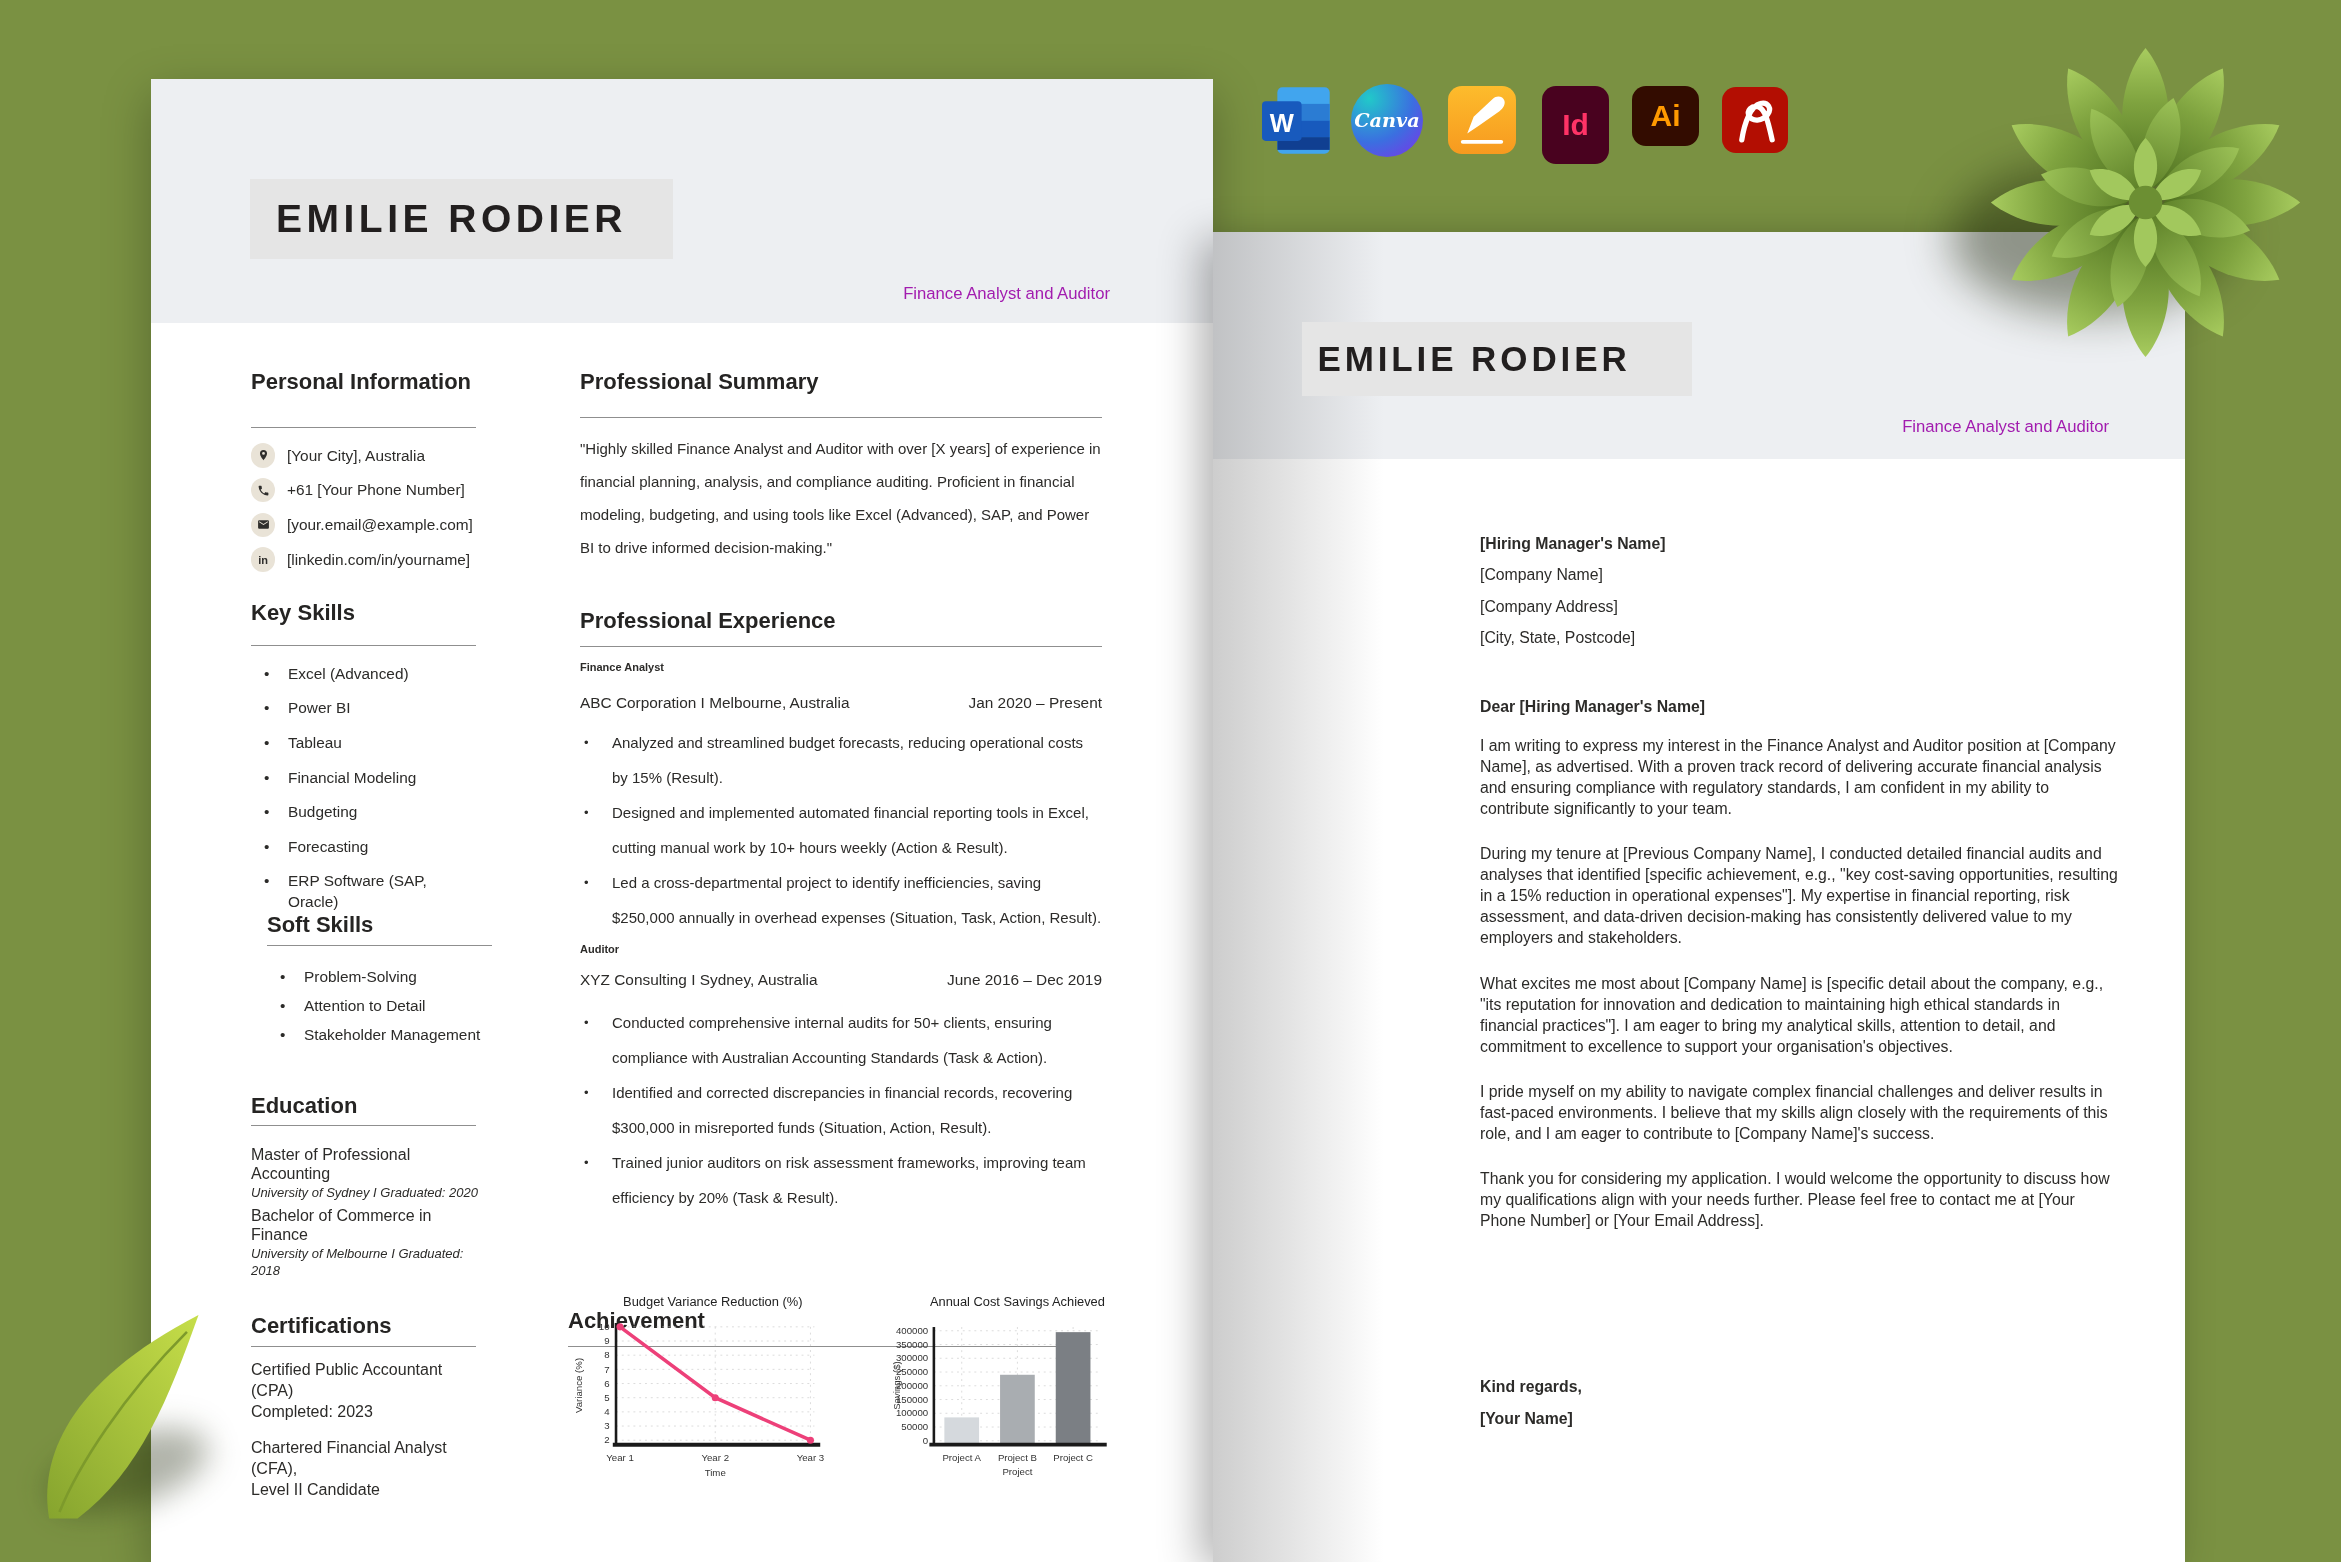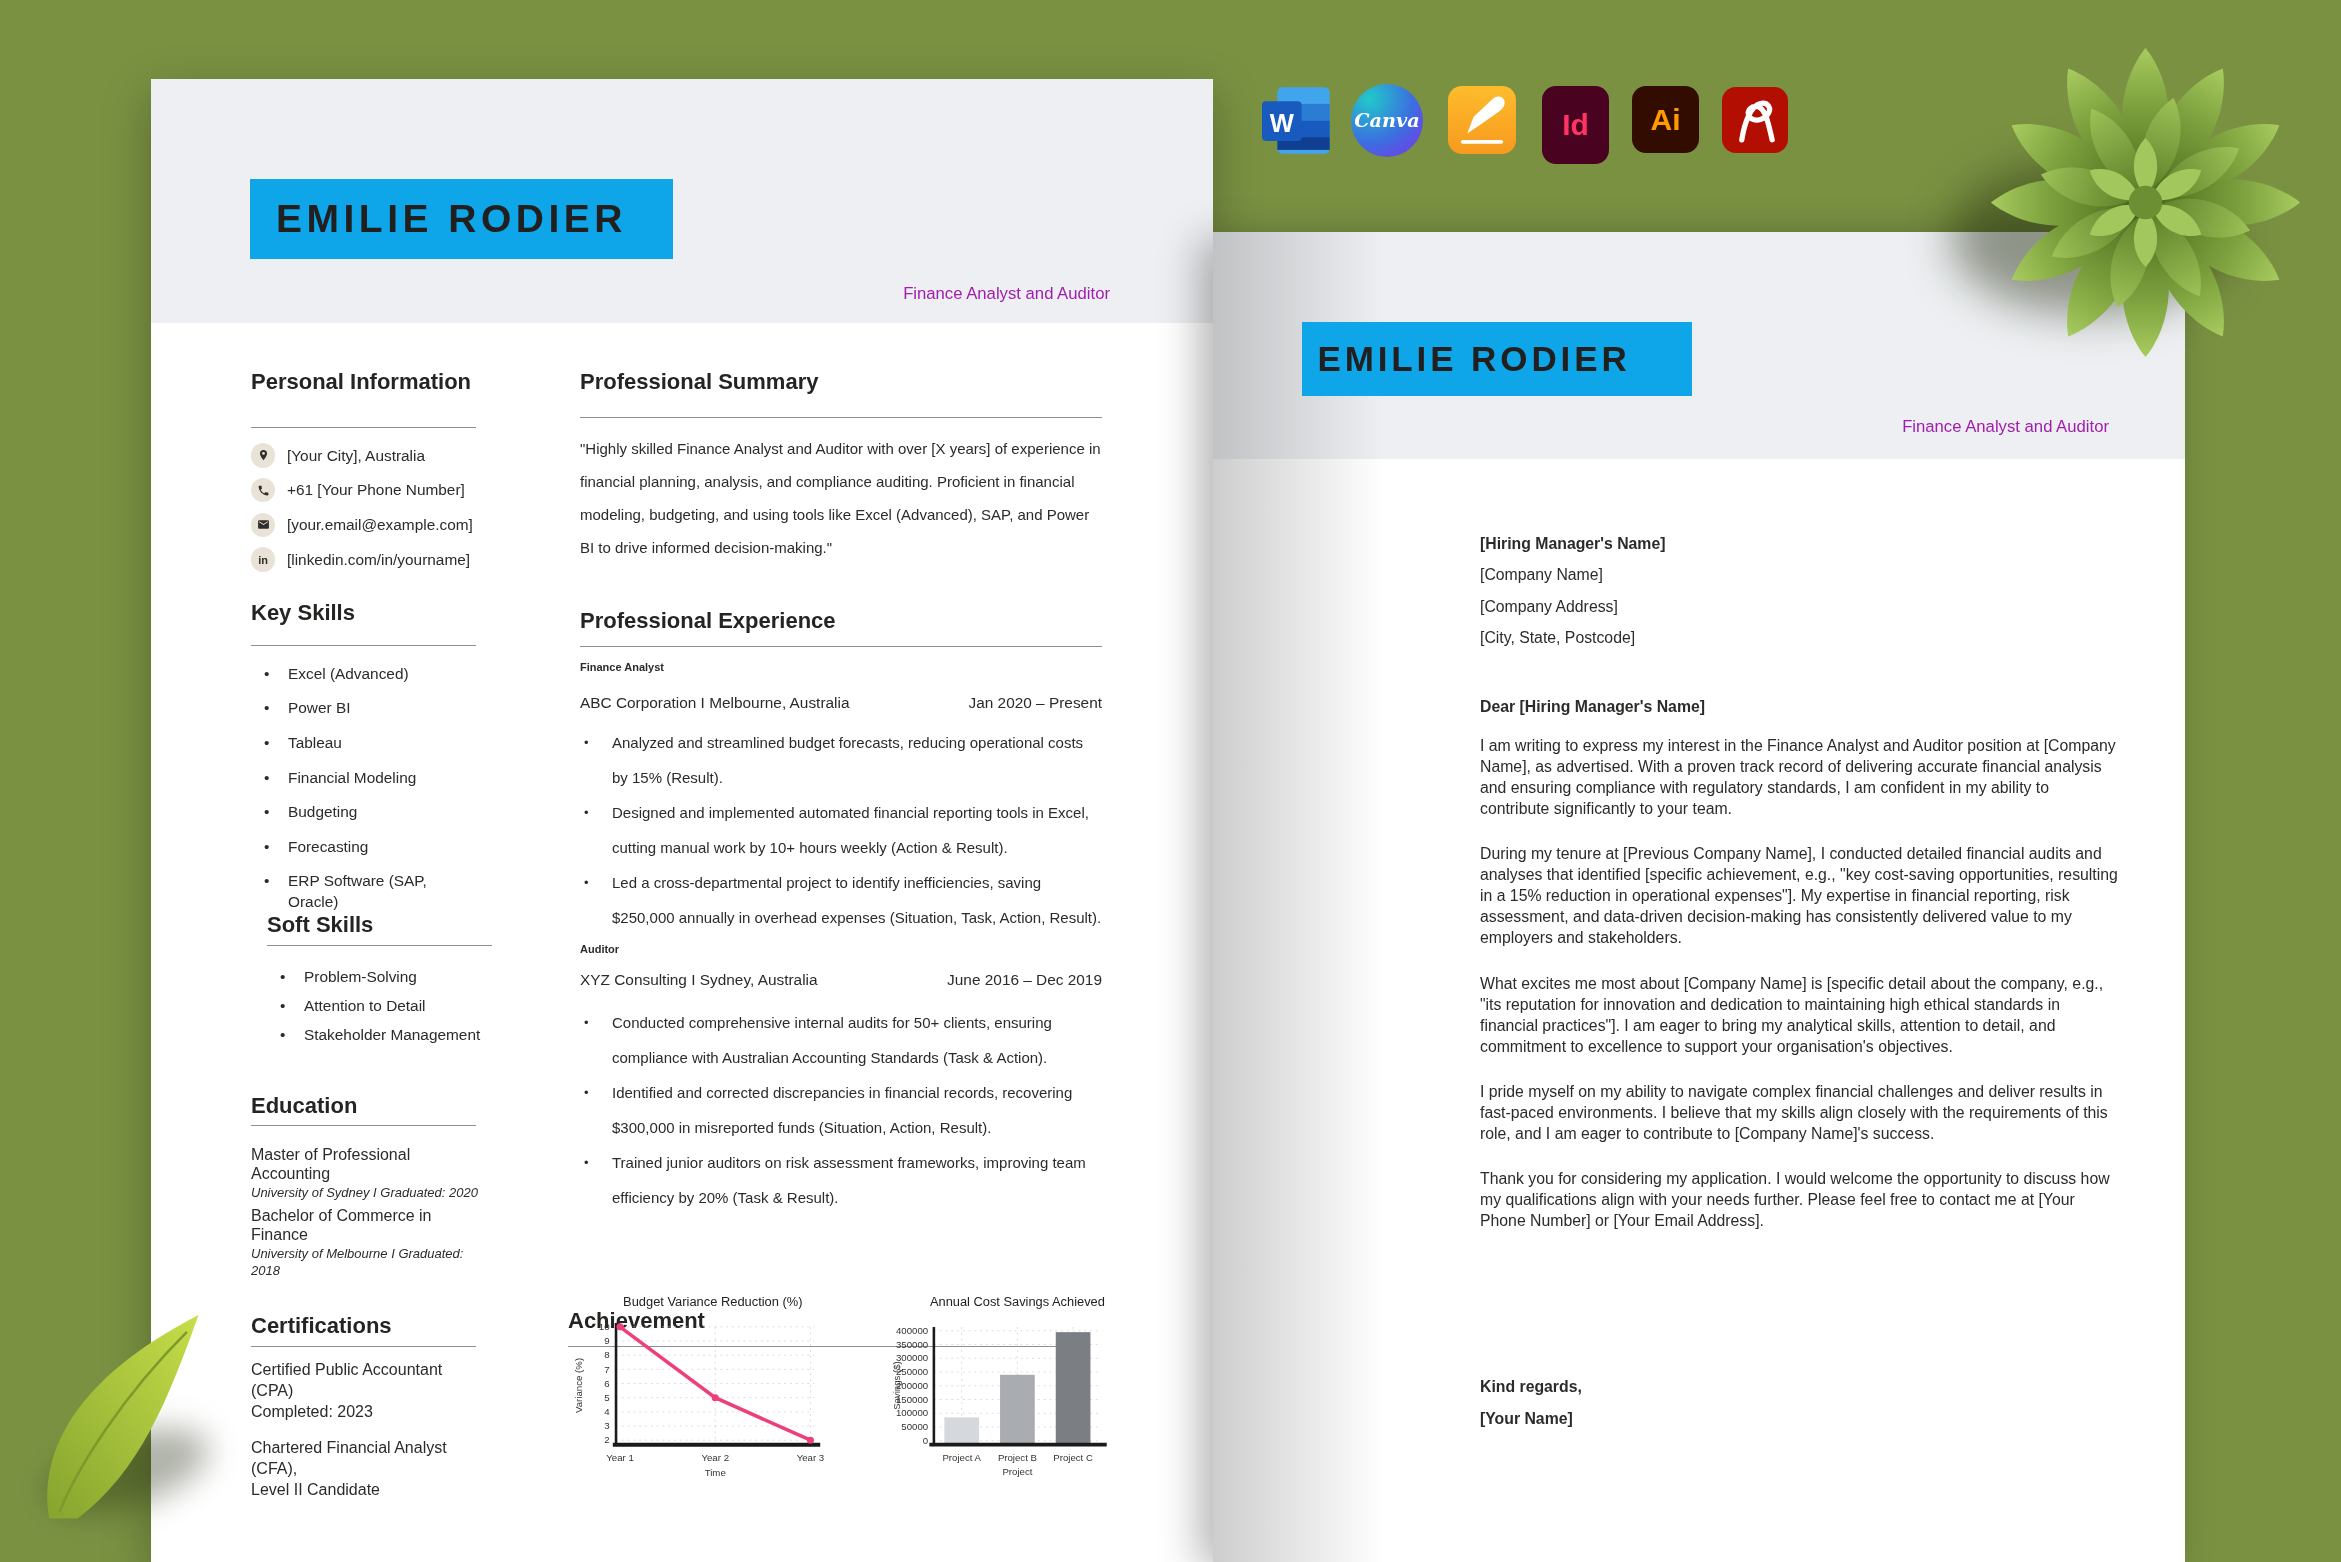--- a/index.html
+++ b/index.html
@@ -7,21 +7,21 @@
        background:#7a9142;
        font-family:"Liberation Sans","DejaVu Sans",sans-serif;color:#2c2b29;}
   .page{position:absolute;background:#fff;}
   #page1{left:151px;top:79px;width:1062px;height:1483px;box-shadow:0 16px 45px rgba(0,0,0,.28);}
   #page2{left:1213px;top:232px;width:972px;height:1331px;box-shadow:-13px 6.4px 39px rgba(0,0,0,.30);}
   #page2 .edge-shadow{position:absolute;left:0;top:0;width:171px;height:100%;
        background:linear-gradient(90deg,rgba(90,90,90,.30),rgba(255,255,255,0));pointer-events:none;}
   .band{position:absolute;left:0;top:0;width:100%;background:#edeff2;}
   #page1 .band{height:244px;}
   #page2 .band{height:227px;}
-  .nameplate{position:absolute;background:#0ea5e9;display:flex;align-items:center;}
+  .nameplate{position:absolute;background:#e5e5e5;display:flex;align-items:center;}
   #page1 .nameplate{left:99px;top:100px;width:423px;height:80px;}
   #page2 .nameplate{left:89px;top:90px;width:390px;height:74px;}
   .name{font-weight:700;color:#221f1f;letter-spacing:4.5px;padding-left:26px;white-space:nowrap;}
   #page1 .name{font-size:39px;}
   #page2 .name{font-size:35px;letter-spacing:3.9px;padding-left:15.4px;}
   .pagetitle{position:absolute;font-size:16.7px;color:#a21caf;}
   #page1 .pagetitle{top:205px;right:103px;}
   #page2 .pagetitle{top:185px;right:76px;}
   .sec{position:absolute;}
   .sec h2{margin:0;font-size:22px;line-height:24.4px;font-weight:700;color:#252423;}
@@ -311,21 +311,21 @@
     <svg viewBox="0 0 106 106" width="68" height="68">
       <g fill="#ffffff">
         <path d="M30 74 L40 48 L70 20 C76 14 86 16 88 23 C90 30 84 37 78 41 L48 62 Z"></path>
         <rect x="20" y="84" width="66" height="6" rx="3"></rect>
       </g>
     </svg>
   </div>
   <div class="appicon" style="left:1542px;top:86px;width:67px;height:78px;background:#49021f;">
     <span style="color:#ff3366;font-size:30px;font-weight:700;">Id</span>
   </div>
-  <div class="appicon" style="left:1632px;top:86px;width:67px;height:67px;background:#330c00;">
+  <div class="appicon" style="left:1632px;top:86px;width:67px;height:60px;background:#330c00;">
     <span style="color:#ff9a00;font-size:30px;font-weight:700;">Ai</span>
   </div>
   <div class="appicon" style="left:1722px;top:87px;width:66px;height:66px;background:#b30e02;">
     <svg viewBox="0 0 100 100" width="66" height="66">
       <path d="M30 80 C34 54 44 28 58 25 C70 22 76 33 69 42 C61 52 46 53 41 44 C37 36 45 27 55 30 C66 34 70 54 76 80" fill="none" stroke="#ffffff" stroke-width="8" stroke-linecap="round"></path>
     </svg>
   </div>
 </div>
 
 <div class="shadow-blob" style="left:1950px;top:161px;width:283px;height:154px;background:rgba(28,38,8,.45);filter:blur(22px);"></div>

